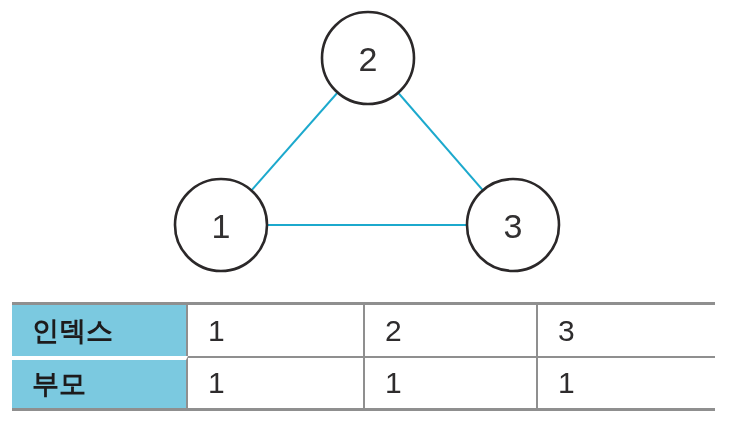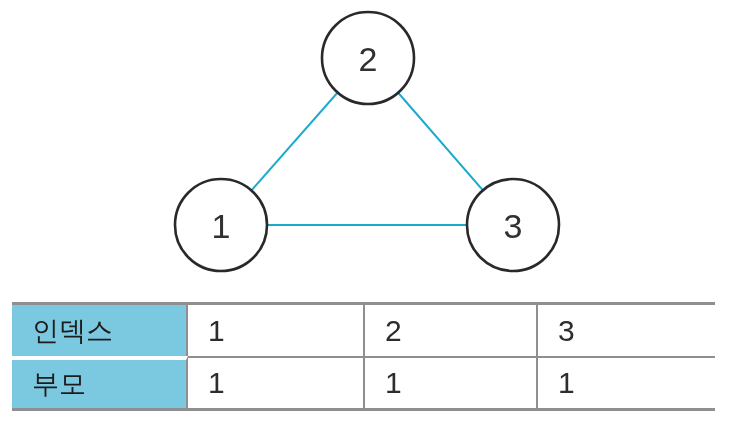--- a/index.html
+++ b/index.html
@@ -39,21 +39,21 @@
     align-items: center;
     box-sizing: border-box;
     background: #ffffff;
     color: #2e2c2d;
     font-size: 30px;
     padding-left: 20px;
   }
   .tcell:not(:last-child) { border-right: 2px solid var(--border-color, #8f8f8f); }
   .tcell.thead {
     background: var(--header-bg, #7bc9e0);
-    font-weight: 400;
+    font-weight: 700;
     font-size: 27px;
     color: #1d1b1c;
   }
   .trow-2 .tcell { border-top: 2px solid var(--border-color, #8f8f8f); }
   .trow-2 .tcell.thead { border-top: 4px solid #ffffff; }
 </style>
 </head>
 <body style="background: rgb(255, 255, 255);">
 
 <div class="figure">

